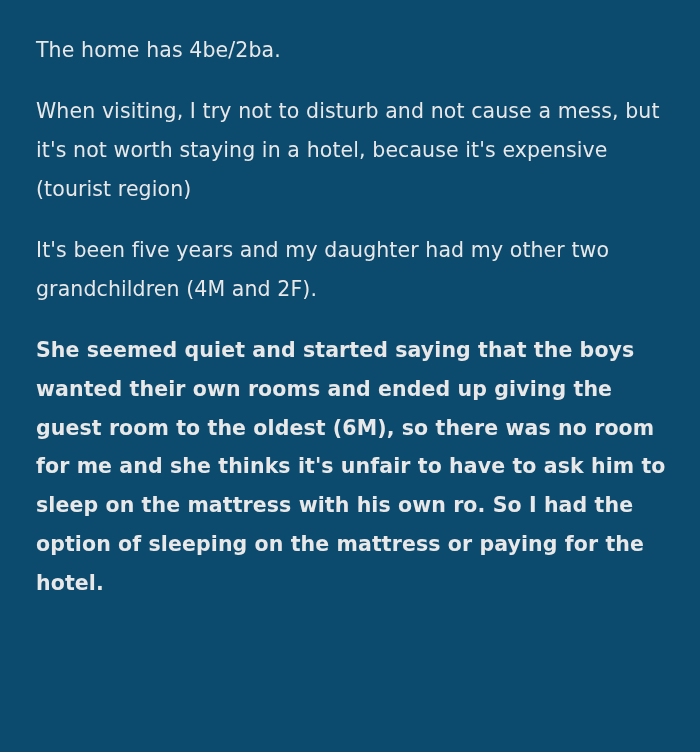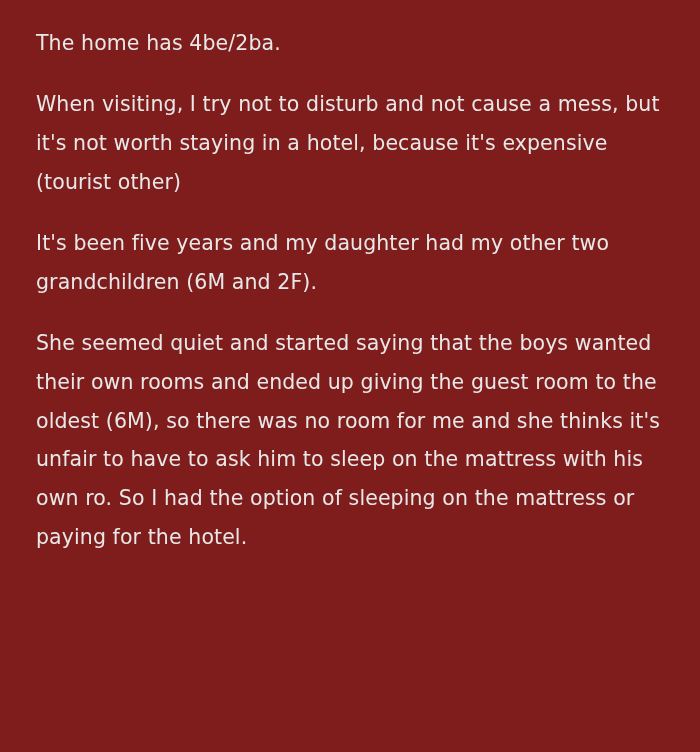--- a/index.html
+++ b/index.html
@@ -10,36 +10,37 @@
   body {
     width: 700px;
     height: 752px;
     overflow: hidden;
     font-family: "DejaVu Sans", sans-serif;
   }
   .page {
     box-sizing: border-box;
     width: 700px;
     height: 752px;
-    background: #7f1d1d;
-    padding: 24px 30px 10px 36px;
+    background: #0c4a6e;
+    padding: 31px 30px 10px 36px;
   }
   .para {
     color: #e8e8e8;
     font-size: 20.5px;
     line-height: 1.9;
     margin: 0 0 22px 0;
     letter-spacing: 0.1px;
     font-weight: 400;
   }
   .para:last-child {
     margin-bottom: 4px;
+    font-weight: bold;
   }
 </style>
 </head>
 <body>
 
 <div class="page">
   <p class="para">The home has 4be/2ba.</p>
-  <p class="para">When visiting, I try not to disturb and not cause a mess, but it's not worth staying in a hotel, because it's expensive (tourist other)</p>
-  <p class="para">It's been five years and my daughter had my other two grandchildren (6M and 2F).</p>
+  <p class="para">When visiting, I try not to disturb and not cause a mess, but it's not worth staying in a hotel, because it's expensive (tourist region)</p>
+  <p class="para">It's been five years and my daughter had my other two grandchildren (4M and 2F).</p>
   <p class="para">She seemed quiet and started saying that the boys wanted their own rooms and ended up giving the guest room to the oldest (6M), so there was no room for me and she thinks it's unfair to have to ask him to sleep on the mattress with his own ro. So I had the option of sleeping on the mattress or paying for the hotel.</p>
 </div>
 
 </body></html>

